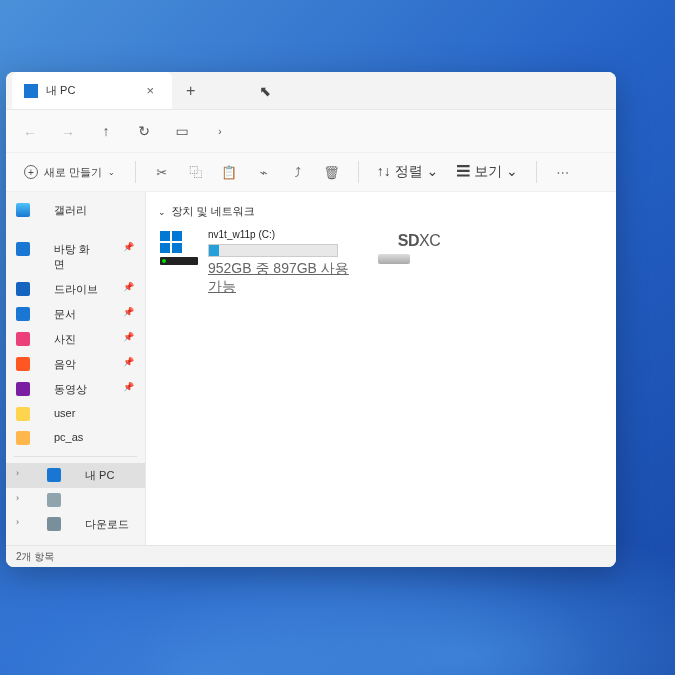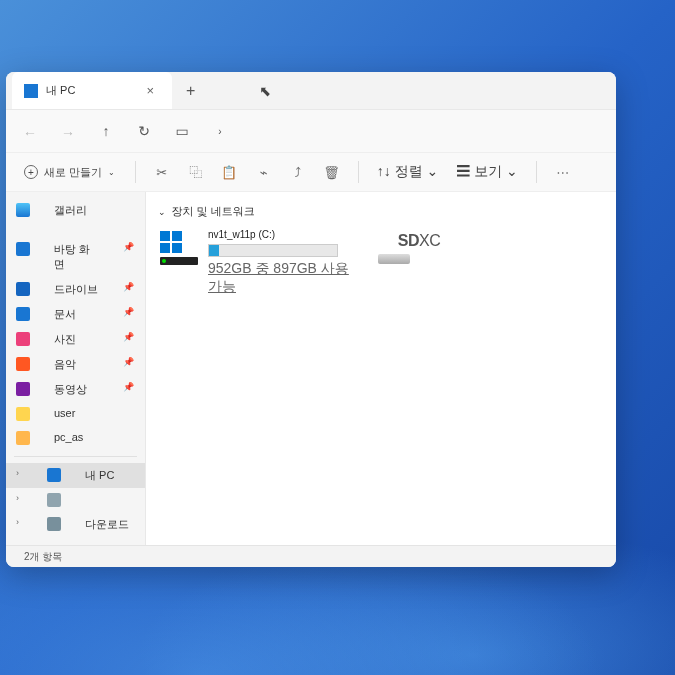--- a/index.html
+++ b/index.html
@@ -40,21 +40,21 @@
 .win-icon span { background: #0078d4; }
 .drive-ssd { width: 38px; height: 8px; background: #222; border-radius: 1px; margin-top: 4px; position: relative; }
 .drive-ssd::before { content: ''; position: absolute; left: 2px; top: 2px; width: 4px; height: 4px; background: #0d0; border-radius: 50%; }
 .sdxc-icon { font-size: 16px; font-weight: bold; color: #555; letter-spacing: -0.5px; margin-left: 20px; }
 .sdxc-base { width: 32px; height: 10px; background: linear-gradient(#ddd, #aaa); border-radius: 2px; margin-top: 4px; }
 .drive-info { flex: 1; }
 .drive-name { font-size: 10px; color: #222; margin-bottom: 4px; }
 .drive-bar { width: 130px; height: 13px; background: #e8e8e8; border: 1px solid #ccc; overflow: hidden; margin-bottom: 3px; }
 .drive-bar-fill { height: 100%; background: #26a0da; }
 .drive-status { font-size: 14px; color: #666; text-decoration: underline; }
-.statusbar { height: 22px; background: #f3f3f3; border-top: 1px solid #e4e4e4; display: flex; align-items: center; padding: 0 18px; font-size: 10px; color: #555; }
+.statusbar { height: 22px; background: #f3f3f3; border-top: 1px solid #e4e4e4; display: flex; align-items: center; padding: 0 10px; font-size: 10px; color: #555; }
 .ic-gallery { background: linear-gradient(#4fc3f7, #1976d2); }
 .ic-desktop { background: #1976d2; }
 .ic-download { background: #1565c0; }
 .ic-doc { background: #1976d2; }
 .ic-photo { background: #ec407a; }
 .ic-music { background: #ff5722; }
 .ic-video { background: #7b1fa2; }
 .ic-folder { background: #ffb74d; }
 .ic-folder2 { background: #ffd54f; }
 .ic-pc { background: #1976d2; }

